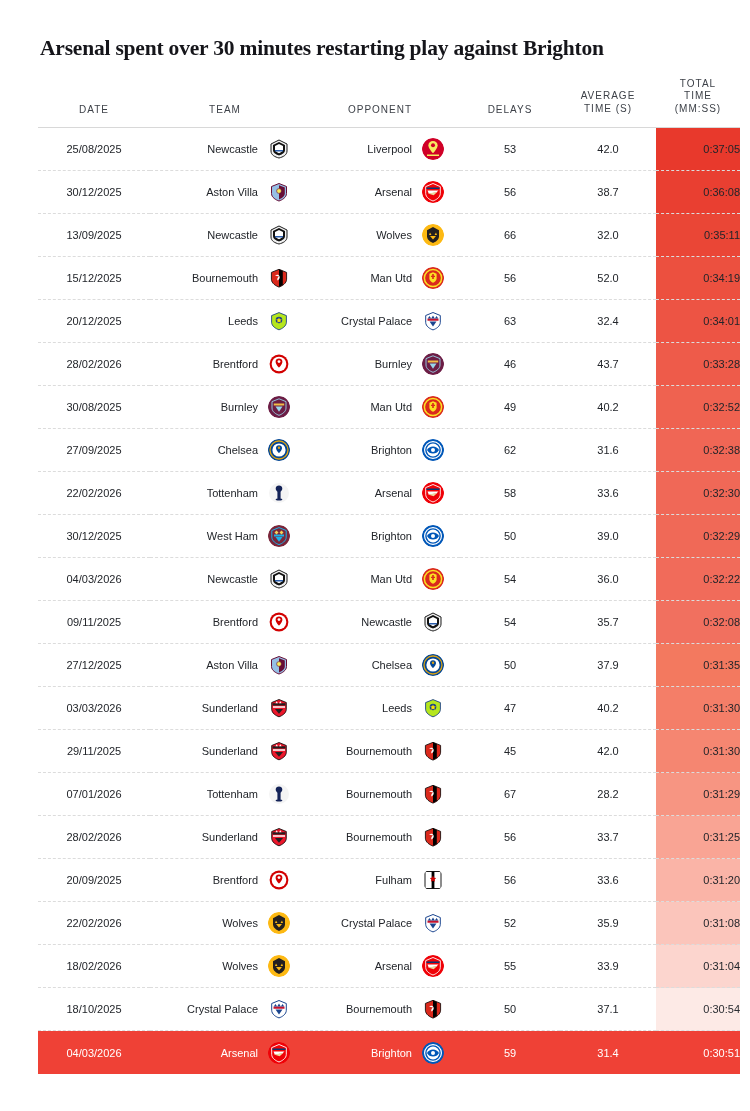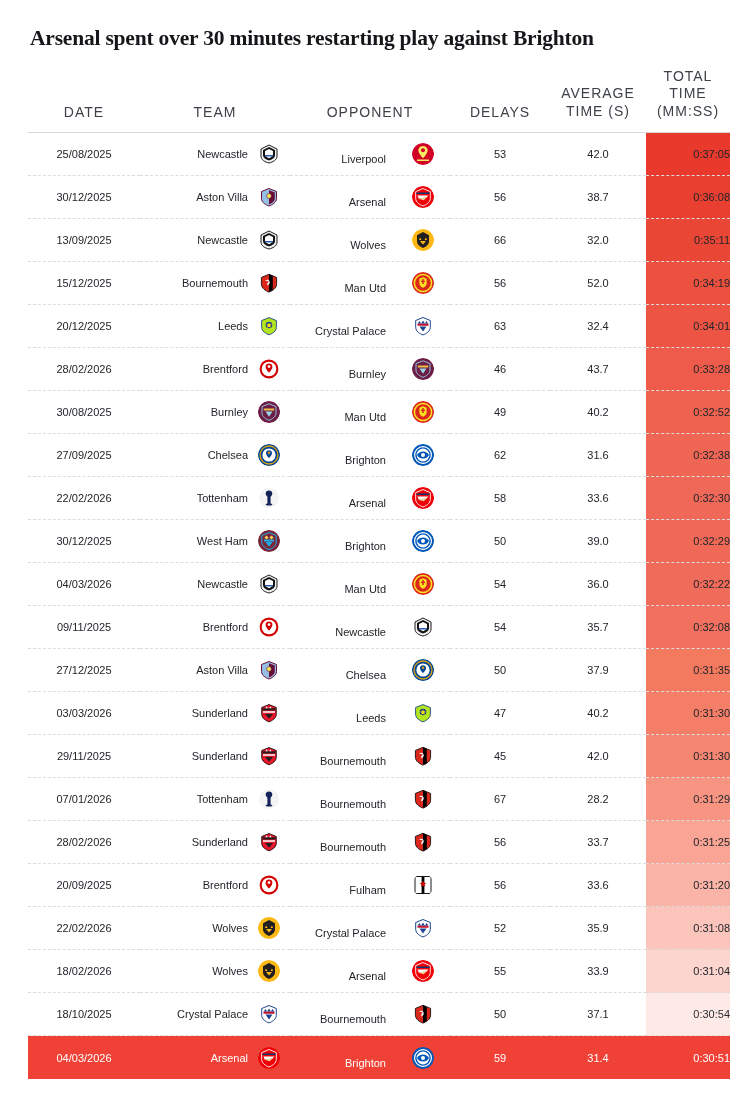--- a/index.html
+++ b/index.html
@@ -13,21 +13,21 @@
     font-family: "Liberation Sans", sans-serif;
     color: #1a1a1a;
     overflow: hidden;
   }
   .page {
     width: 750px;
     height: 1111px;
     position: relative;
     background: #ffffff;
     box-sizing: border-box;
-    padding: 4px;
+    padding: 14px;
   }
   .header {
     padding: 22px 26px 0 26px;
   }
   .title {
     font-family: "Liberation Serif", serif;
     font-weight: bold;
     font-size: 21.5px;
     line-height: 1.2;
     color: #15151a;
@@ -40,21 +40,21 @@
     margin: 0 0 12px 0;
     letter-spacing: 0.1px;
   }
   table.data {
     border-collapse: collapse;
     width: 702px;
     margin-left: 24px;
     table-layout: fixed;
   }
   table.data thead th {
-    font-size: 14px;
+    font-size: 10px;
     letter-spacing: 1px;
     color: #3d4148;
     font-weight: normal;
     padding: 6px 0 12px 0;
     vertical-align: bottom;
     border-bottom: 1px solid #d8d8d8;
     text-transform: uppercase;
   }
   th.th-date   { width: 112px; text-align: center; }
   th.th-team   { width: 150px; text-align: center; }
@@ -82,24 +82,24 @@
 
   .team-cell {
     display: flex;
     align-items: center;
     justify-content: flex-end;
     padding-right: 10px;
     gap: 10px;
   }
   .opp-cell {
     display: flex;
-    align-items: flex-end;
+    align-items: center;
     justify-content: flex-end;
     padding-right: 16px;
-    gap: 26px;
+    gap: 10px;
   }
   .team-name { white-space: nowrap; }
   .crest {
     width: 22px;
     height: 22px;
     flex: 0 0 22px;
     border-radius: 50%;
     display: inline-block;
     position: relative;
     overflow: hidden;

